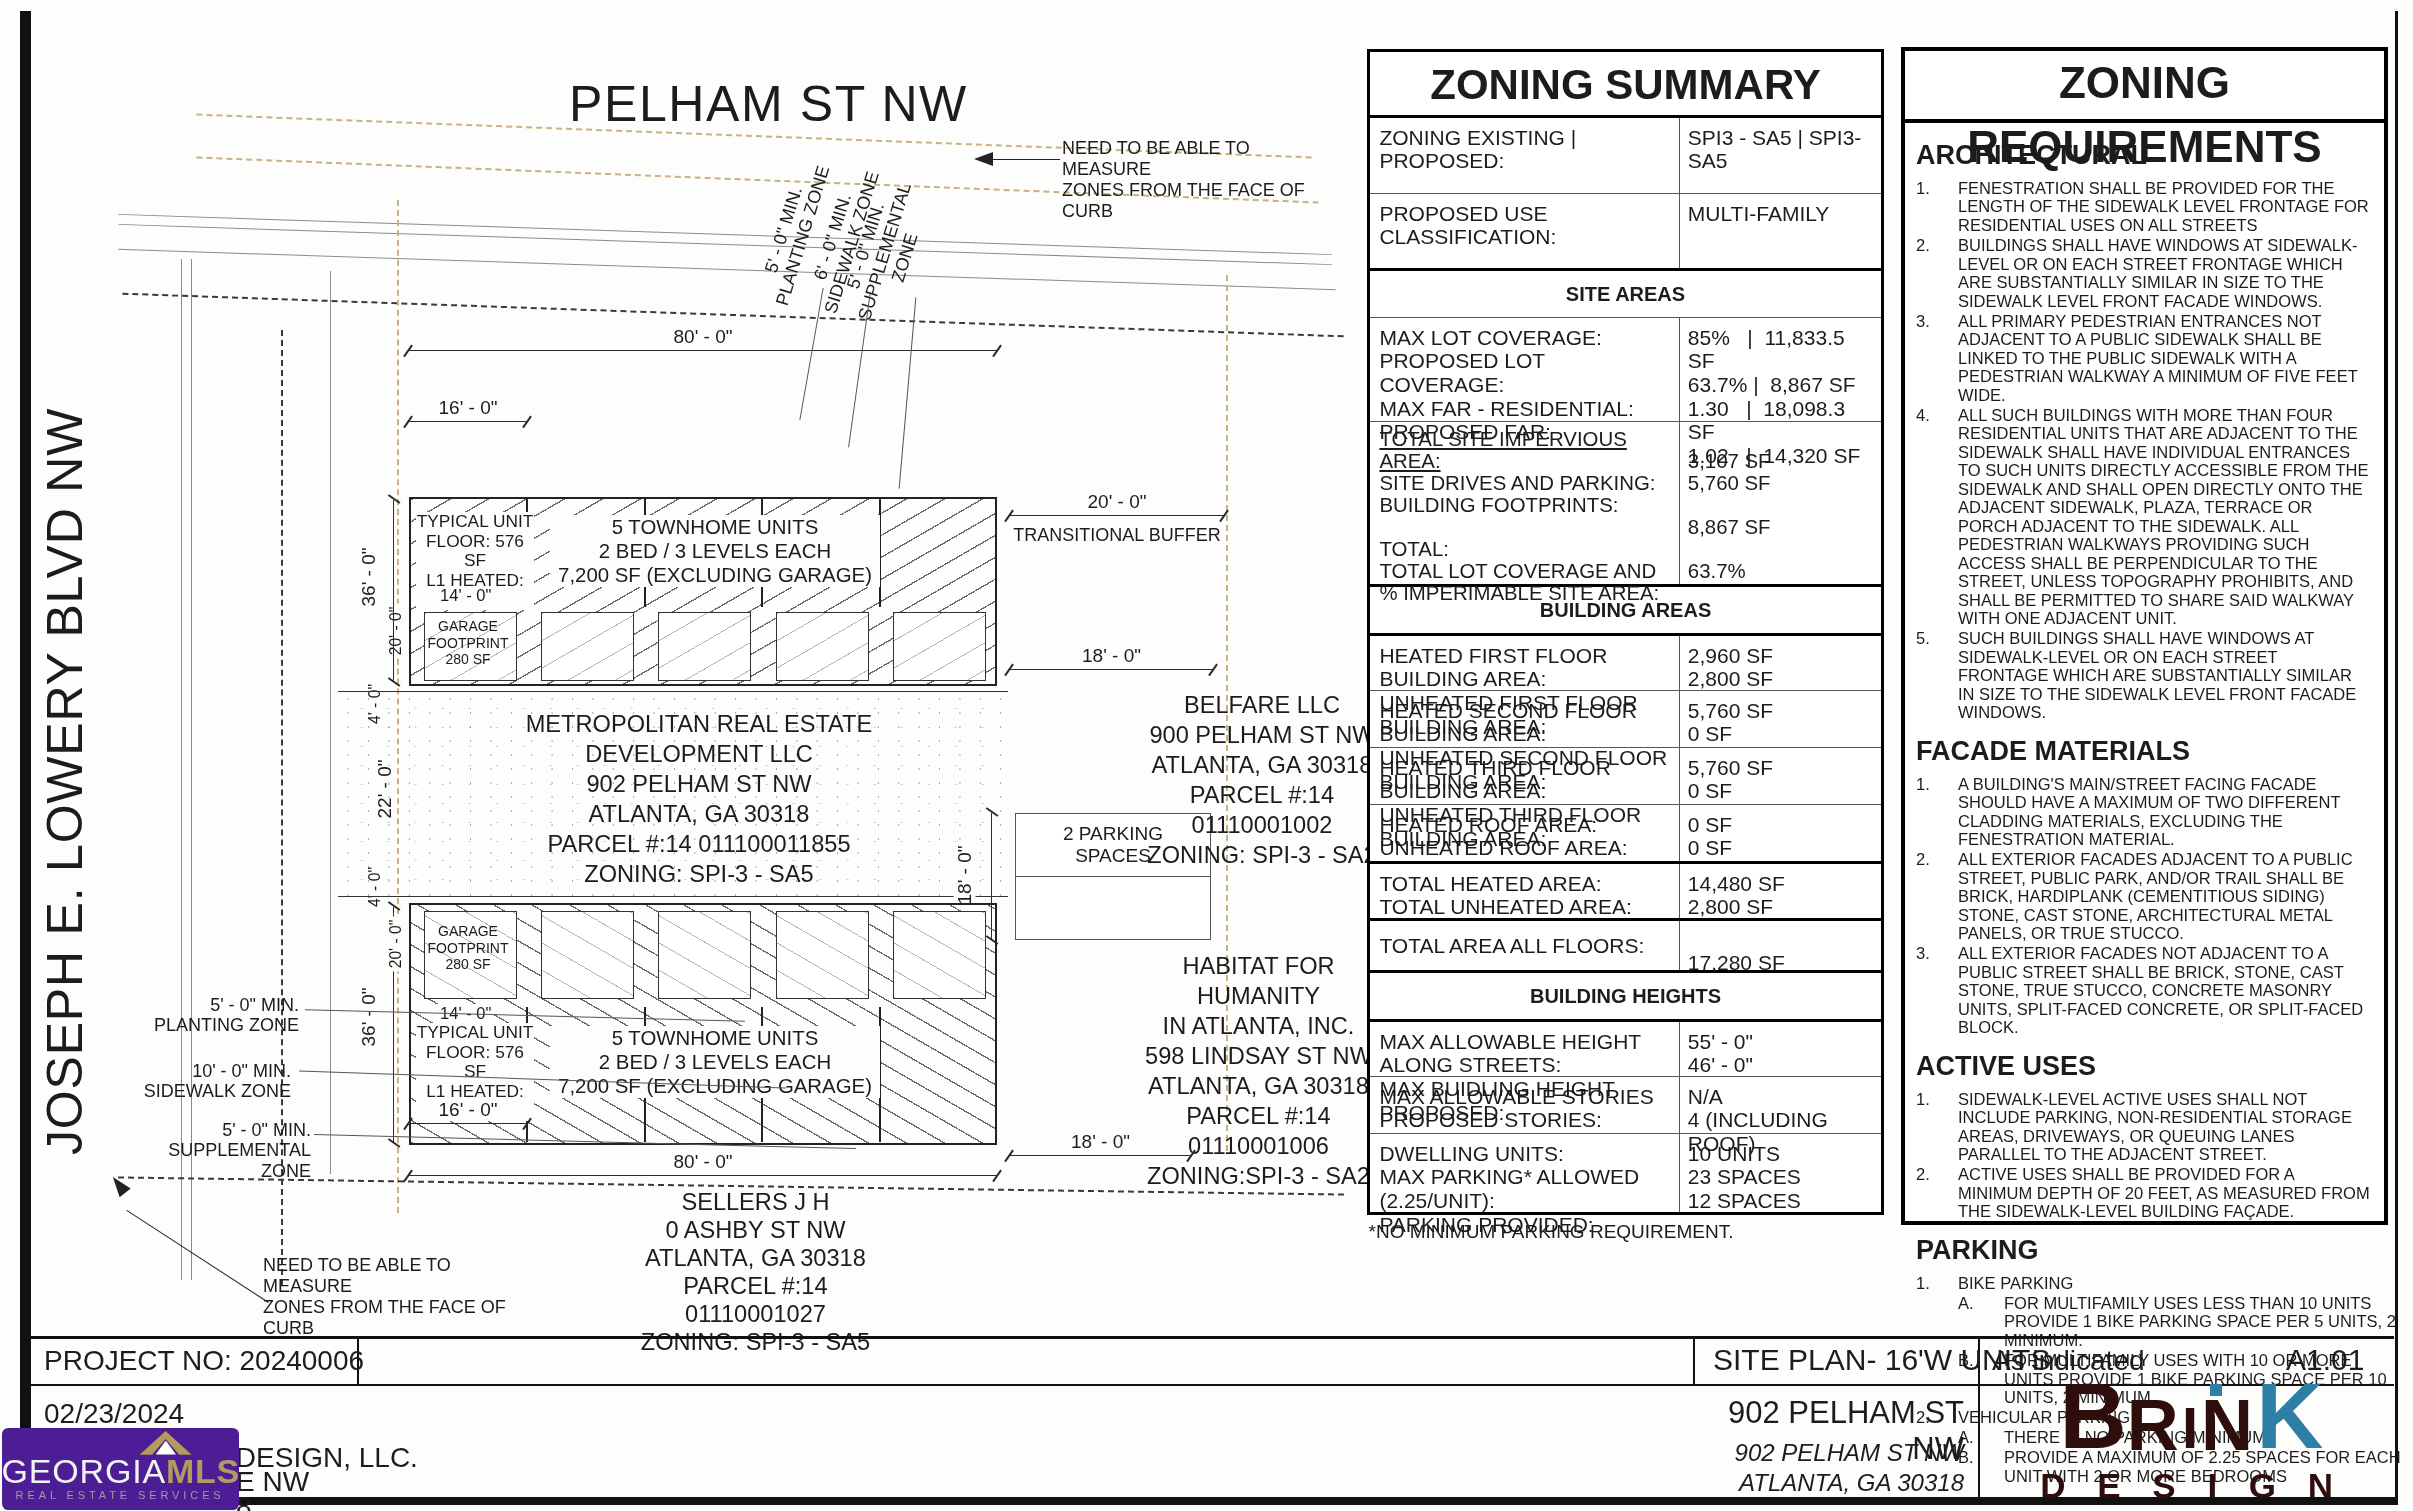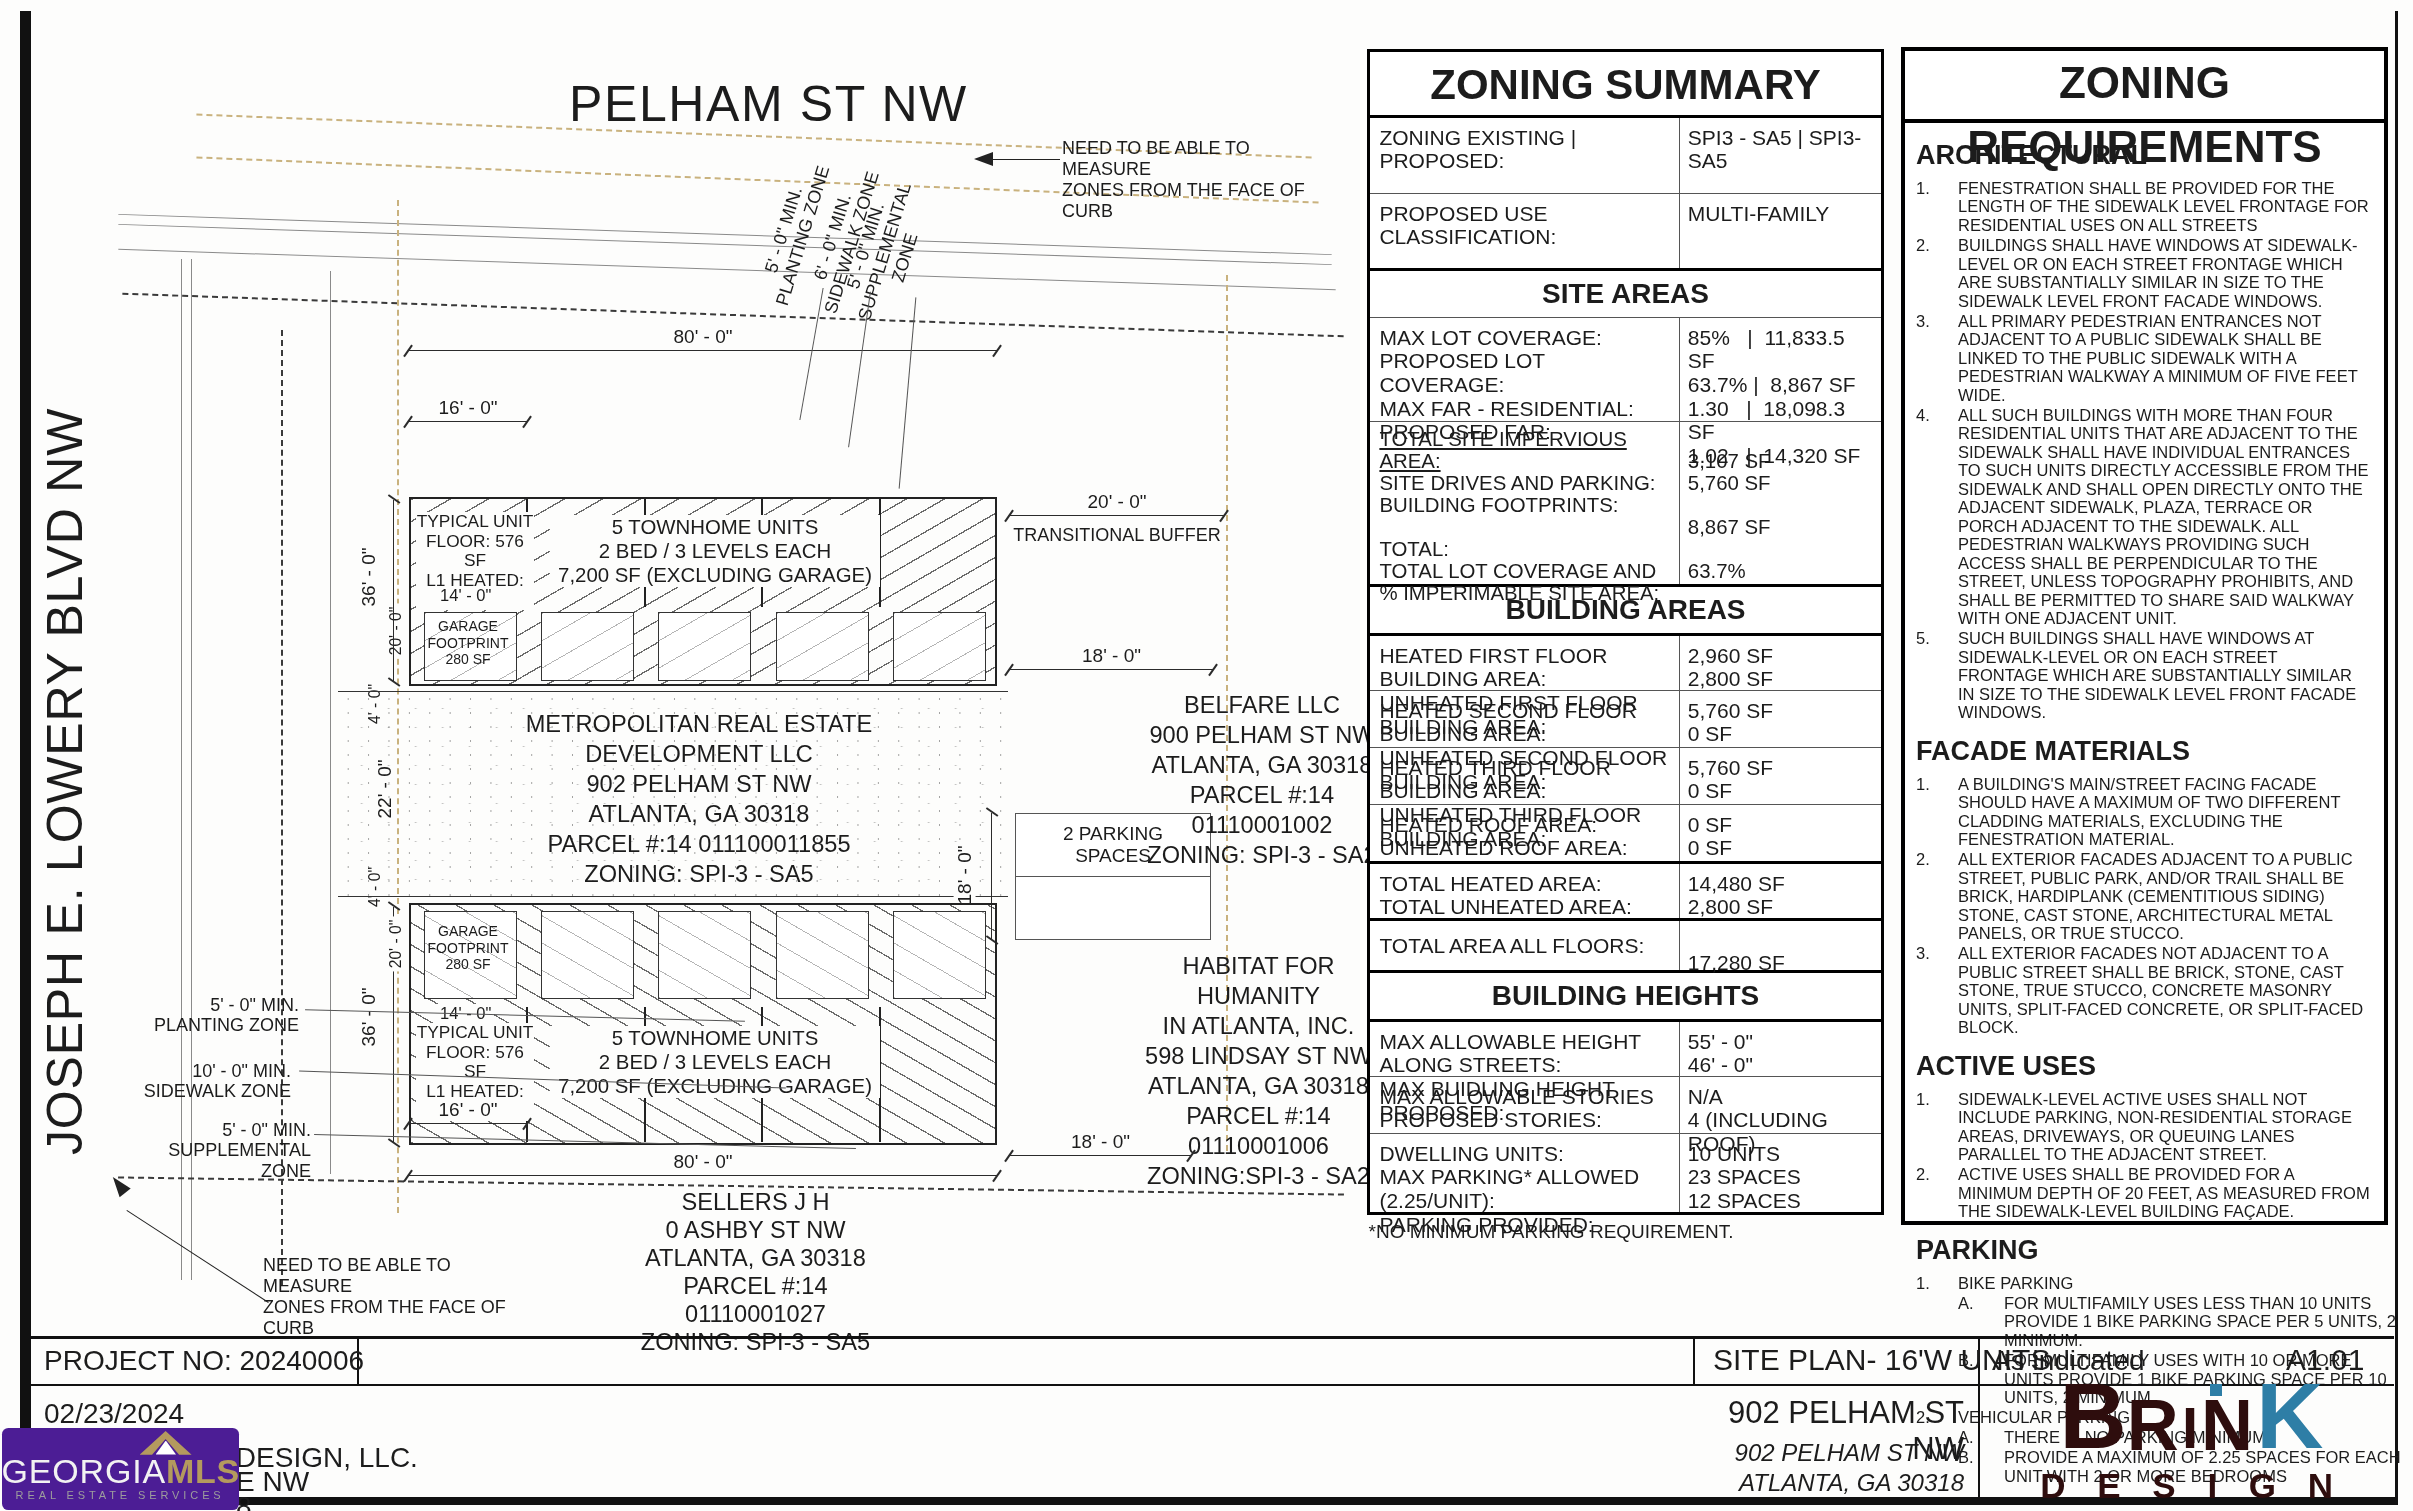--- a/index.html
+++ b/index.html
@@ -40,21 +40,21 @@
           font-size:19px;white-space:nowrap;}
   .rot{transform:rotate(-90deg);transform-origin:center;white-space:nowrap;font-size:19px;background:#fdfdfc;padding:0 3.1px;}
   .owner{font-size:23.6px;line-height:30px;text-align:center;}
   
   .panel{border:3.9px solid #000;background:#fff;}
   .ptitle{font-weight:bold;text-align:center;}
   .srow{display:flex;border-top:1.6px solid #555;}
   .srow.thick{border-top:3.9px solid #000;}
   .scell-l{width:61%;padding:7.9px 4.7px 4.7px 9.4px;font-size:21px;line-height:23.6px;}
   .scell-v{width:39%;padding:7.9px 4.7px 4.7px 7.9px;border-left:1.6px solid #555;font-size:21px;line-height:23.6px;}
-  .shdr{font-weight:bold;text-align:center;font-size:28px;display:flex;align-items:center;justify-content:center;}
+  .shdr{font-weight:bold;text-align:center;font-size:20px;display:flex;align-items:center;justify-content:center;}
   .line27{font-size:20.4px;line-height:22px;min-height:22px;}
   
   .rhead{font-weight:bold;font-size:27px;margin:14px 0 7.9px 0;}
   .ritem{display:flex;margin:0 0 1.6px 0;}
   .rnum{width:42px;flex:none;font-size:16.5px;line-height:18.5px;}
   .rtxt{flex:1;font-size:16.5px;line-height:18.5px;}
   .sub .rnum{margin-left:42px;width:46px;}
   .sub .rtxt{margin-right:-31px;}
   
   .tbtext{font-size:28px;}

